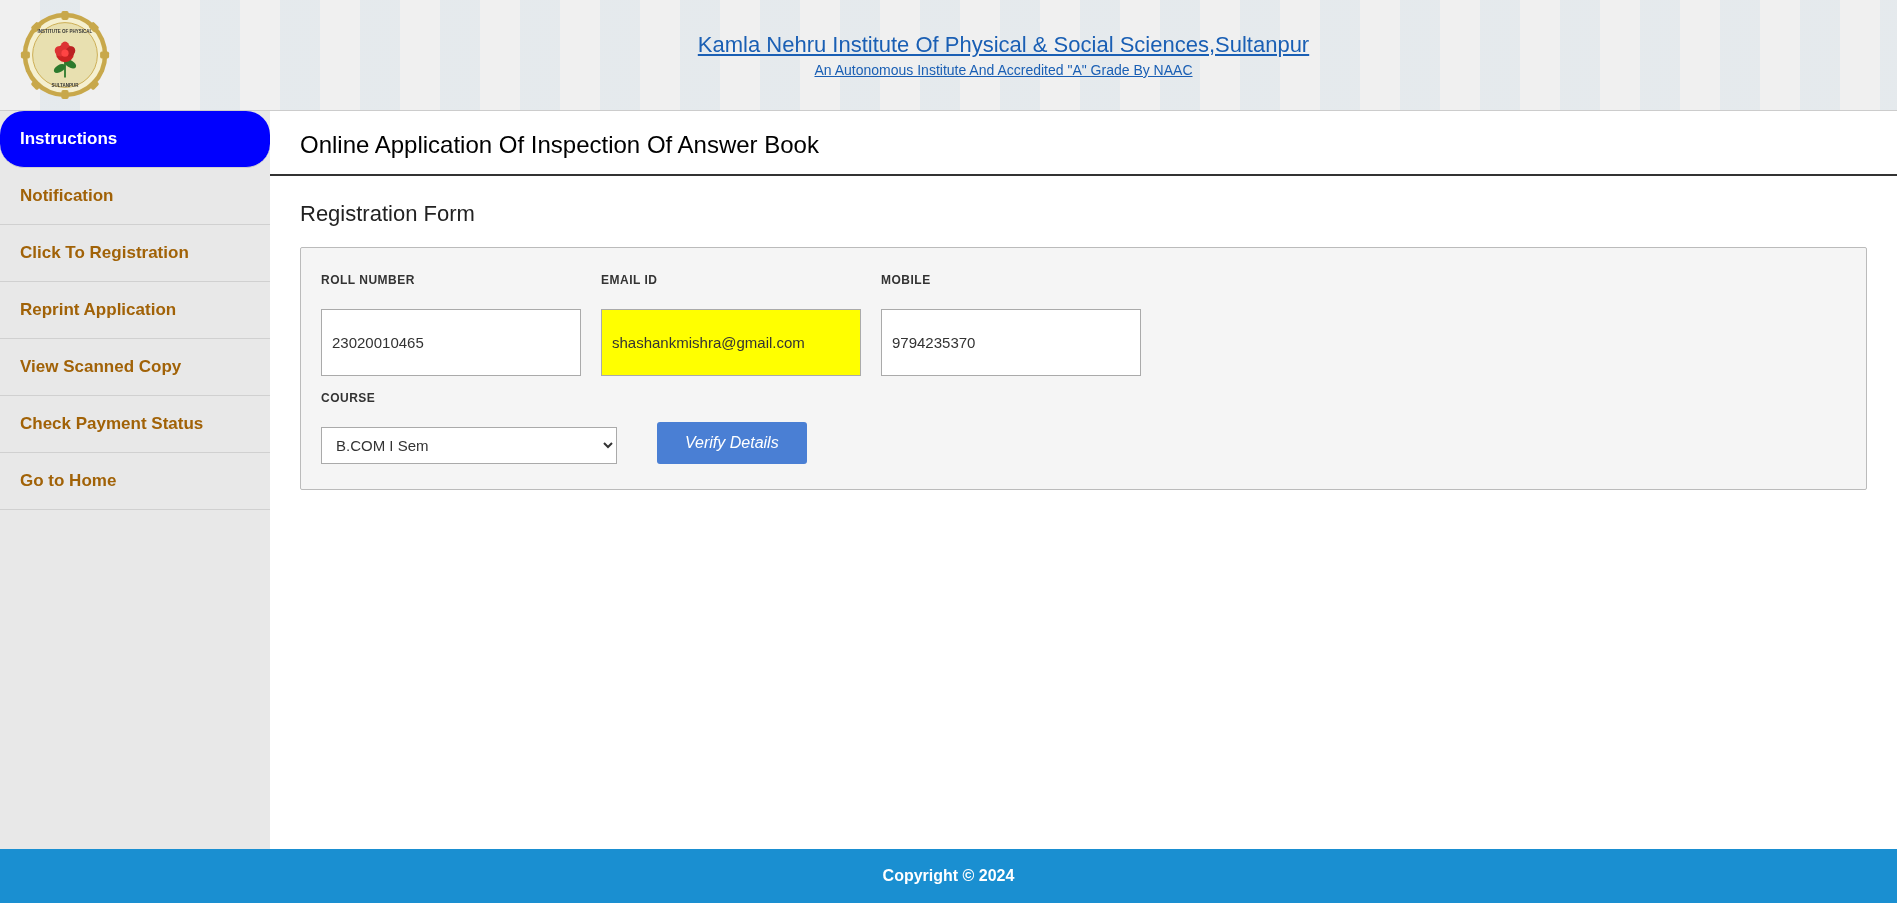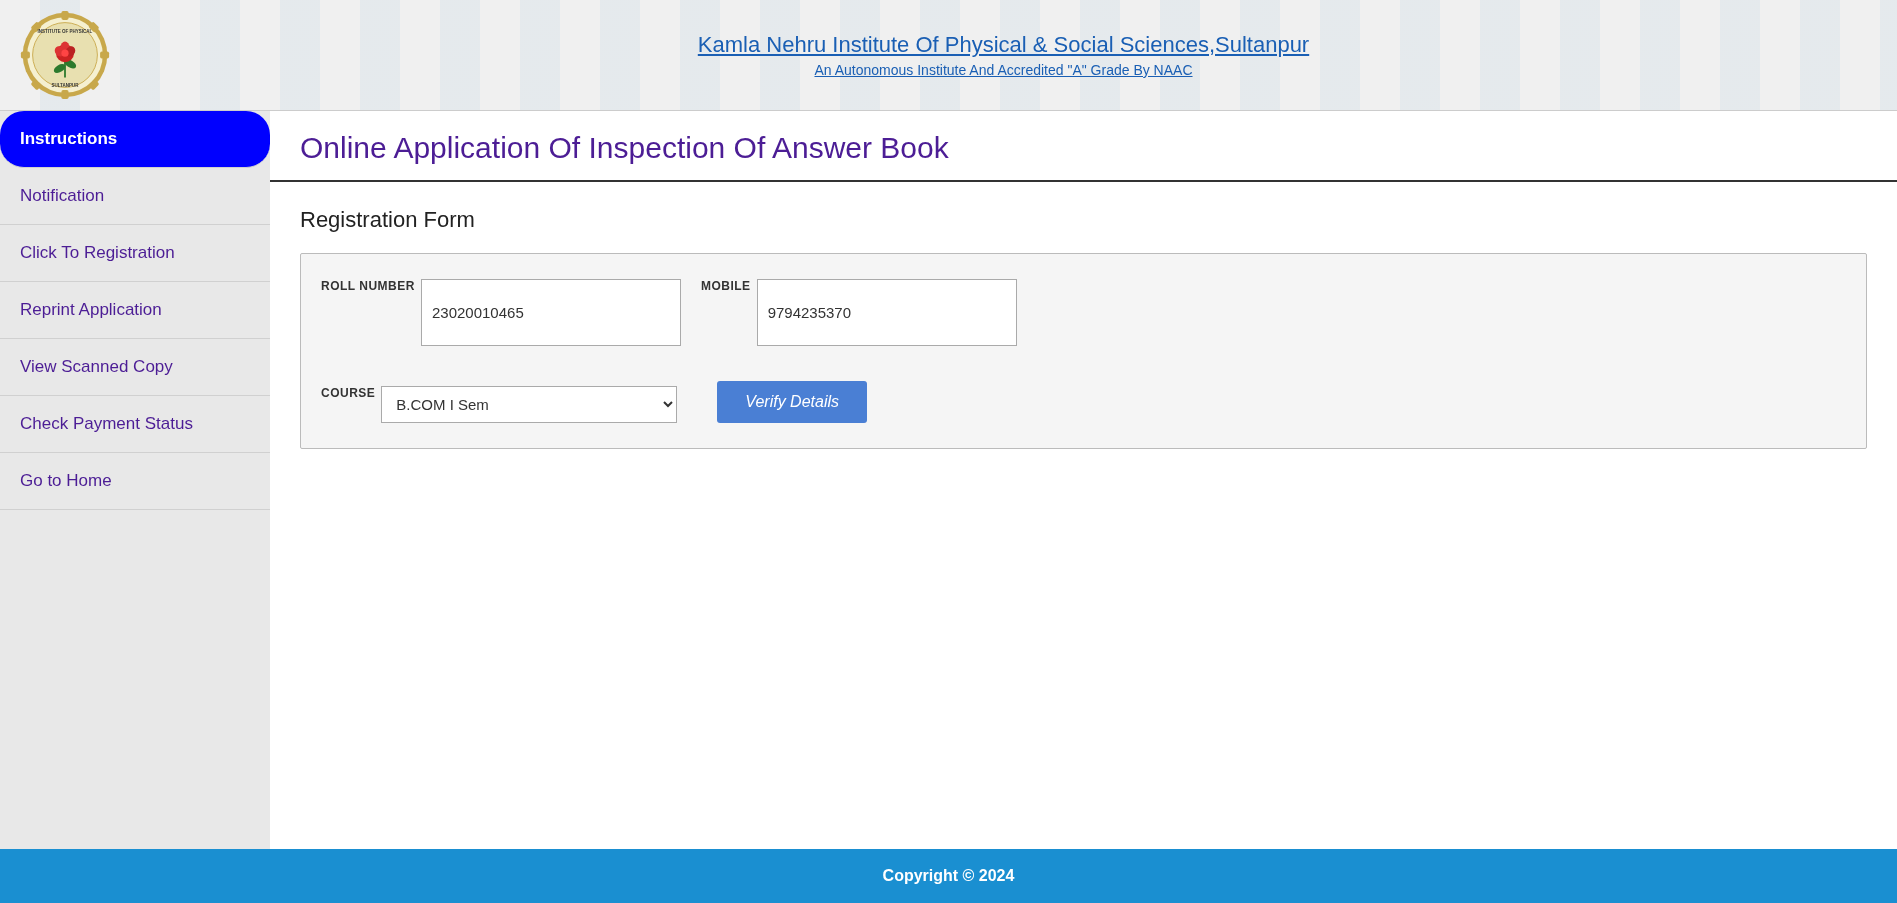--- a/index.html
+++ b/index.html
@@ -54,22 +54,23 @@
     .sidebar {
       width: 270px;
       background: #e8e8e8;
       flex-shrink: 0;
     }
     .sidebar-item {
       padding: 18px 20px;
       font-size: 17px;
       cursor: pointer;
       border-bottom: 1px solid #d0d0d0;
-      color: #4c1d95;
+      color: #a16207;
       background: #e8e8e8;
+      font-weight: bold;
     }
     .sidebar-item.active {
       background: #0000ff;
       color: white;
       font-weight: bold;
       border-radius: 24px;
     }
 
     
     .content {
@@ -77,23 +78,23 @@
       background: white;
       padding: 0;
       margin: 0;
     }
 
     .page-title-bar {
       padding: 20px 30px 15px 30px;
       border-bottom: 2px solid #333;
     }
     .page-title {
-      font-size: 30px;
+      font-size: 24px;
       font-weight: normal;
-      color: #4c1d95;
+      color: #000000;
     }
 
     .content-body {
       padding: 25px 30px;
     }
 
     .form-section-title {
       font-size: 22px;
       font-weight: normal;
       color: #222;
@@ -109,22 +110,22 @@
 
     .form-row {
       display: flex;
       gap: 20px;
       align-items: flex-start;
       margin-bottom: 15px;
     }
 
     .form-group {
       display: flex;
-      flex-direction: row;
-      gap: 6px;
+      flex-direction: column;
+      gap: 22px;
     }
 
     .form-label {
       font-size: 12px;
       font-weight: bold;
       color: #333;
       letter-spacing: 0.5px;
     }
 
     .form-input {
@@ -256,20 +257,24 @@
       <h1 class="page-title">Online Application Of Inspection Of Answer Book</h1>
     </div>
     <div class="content-body">
       <h2 class="form-section-title">Registration Form</h2>
       <div class="form-box">
 
         <div class="form-row">
           <div class="form-group">
             <label class="form-label">ROLL NUMBER</label>
             <input class="form-input" type="text" value="23020010465" style="">
+          </div>
+          <div class="form-group">
+            <label class="form-label">EMAIL ID</label>
+            <input class="form-input highlight" type="text" value="shashankmishra@gmail.com" style="">
           </div>
           <div class="form-group">
             <label class="form-label">MOBILE</label>
             <input class="form-input" type="text" value="9794235370" style="">
           </div>
         </div>
 
         <div class="form-second-row">
           <div class="form-group">
             <label class="form-label">COURSE</label>

